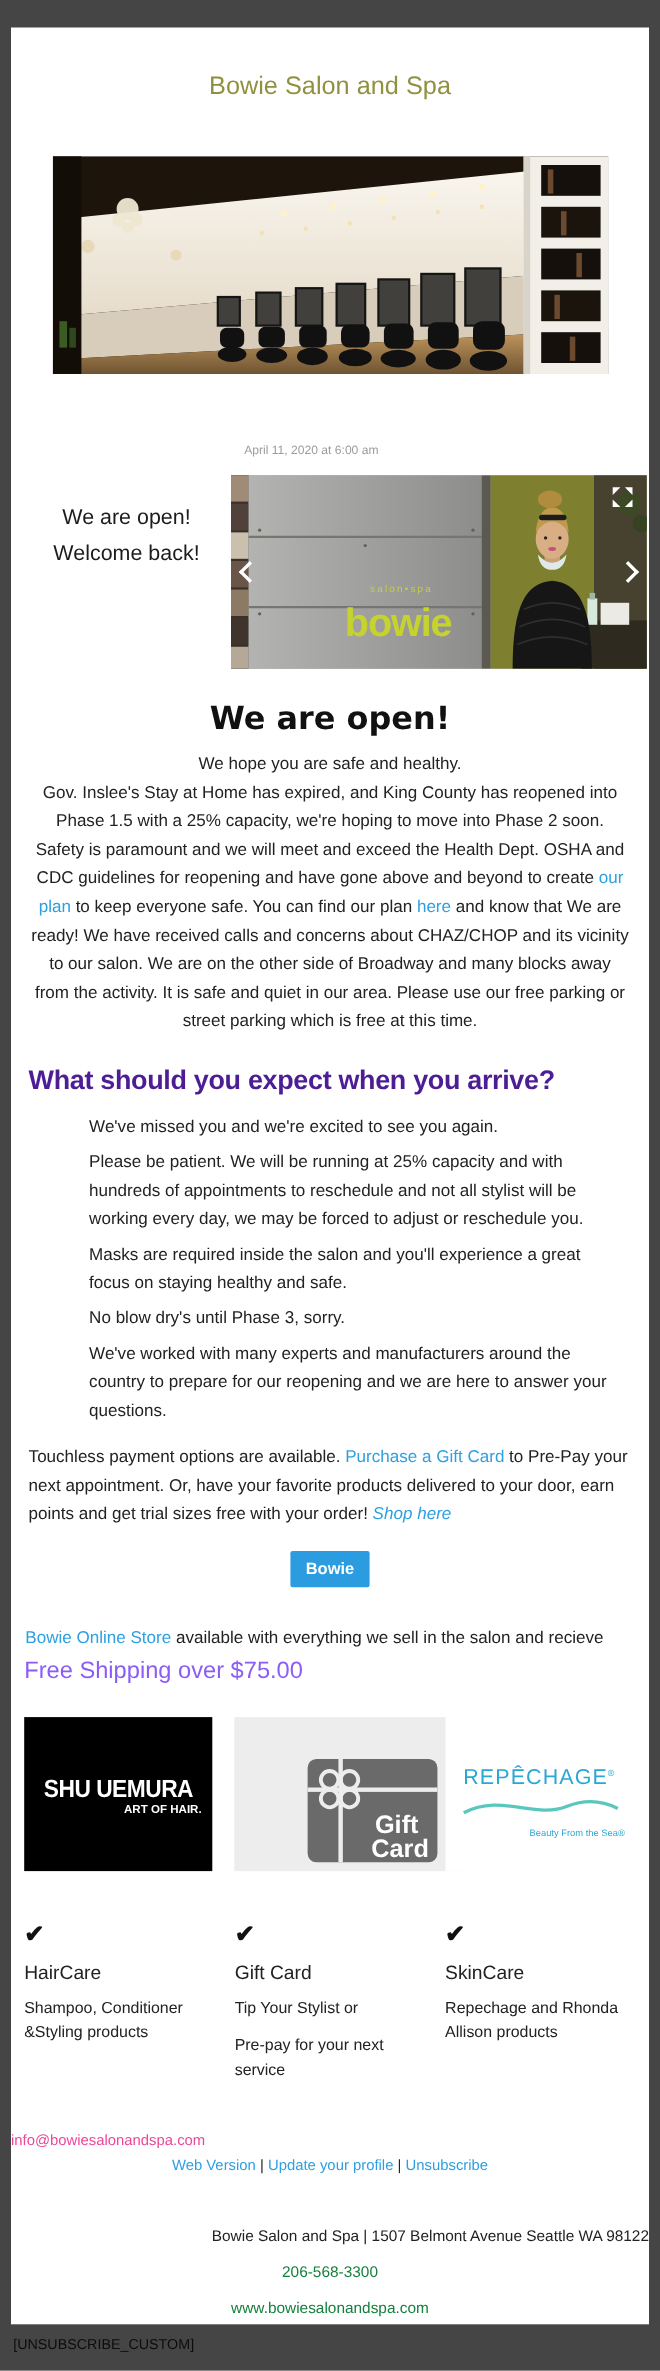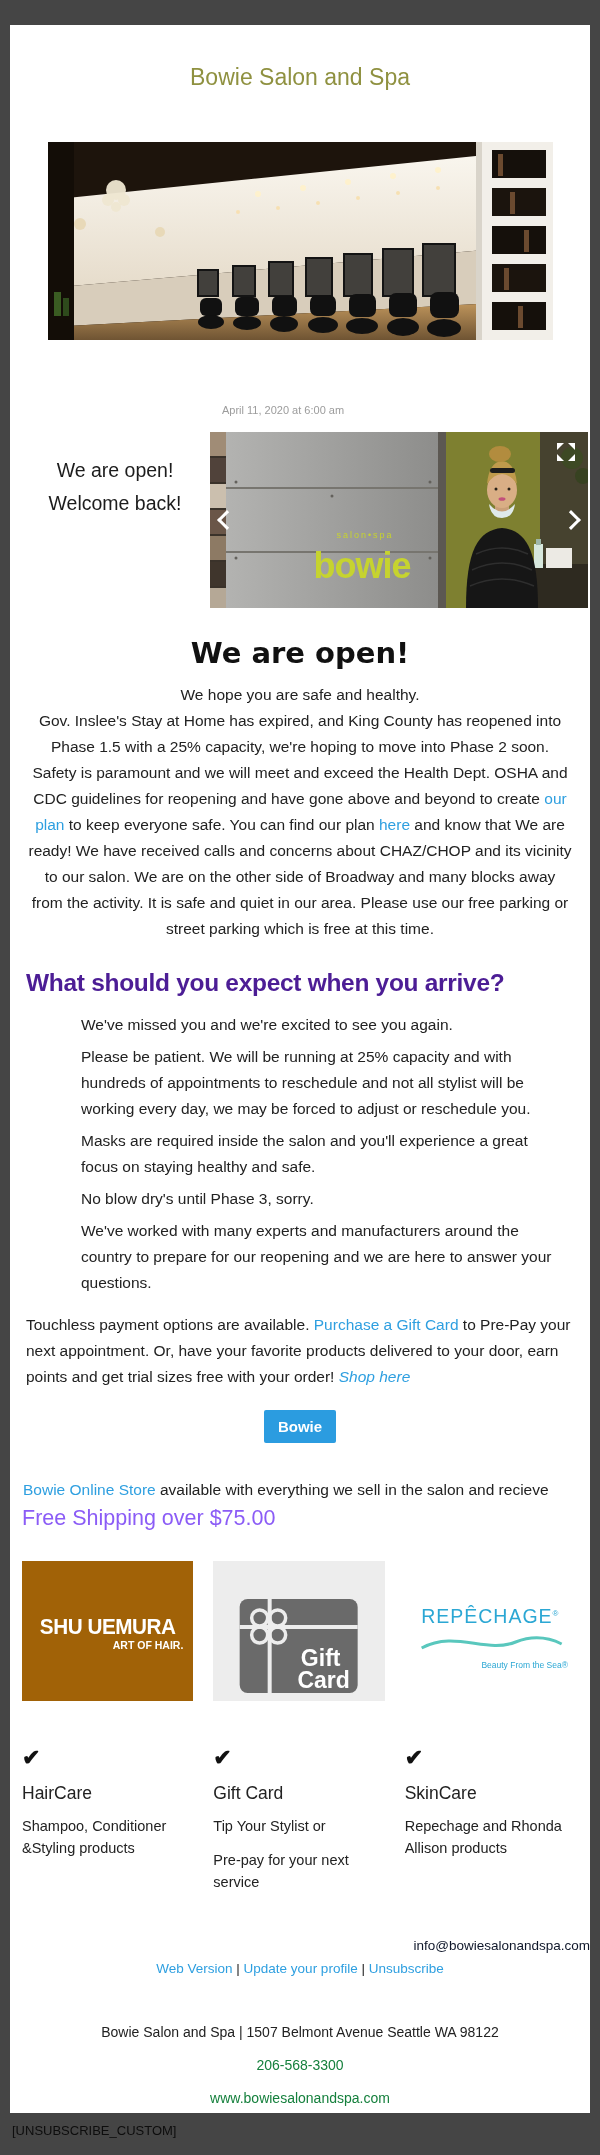--- a/index.html
+++ b/index.html
@@ -40,37 +40,37 @@
 
   .shop-wrap{margin-top:20px;text-align:center;}
   .shop-btn{display:inline-block;background:#2b9ce0;color:#fff;font-weight:700;font-size:15px;line-height:33px;padding:0 14px;border:none;border-radius:2px;cursor:pointer;}
 
   .store-line{margin:36px 14px 0 13px;font-size:15.5px;line-height:22px;color:#222;}
   .shipping-line{margin:2px 14px 0 12px;font-size:21.5px;line-height:30px;color:#8b5cf6;}
 
   .cols{display:flex;margin:28px 14px 0 12px;gap:20px;}
   .col{flex:1;min-width:0;}
   .brand-box{width:100%;height:140px;overflow:hidden;}
-  .shu-box{background:#a16207;color:#fff;text-align:center;padding-top:54px;box-sizing:border-box;}
+  .shu-box{background:#000000;color:#fff;text-align:center;padding-top:54px;box-sizing:border-box;}
   .shu-main{font-size:22.5px;font-weight:700;letter-spacing:-0.5px;line-height:24px;white-space:nowrap;transform:scaleX(.92);}
   .shu-sub{font-size:10.5px;font-weight:700;text-align:right;padding-right:10px;letter-spacing:0;}
-  .gift-box{background:#ededed;}
+  .gift-box{background:#ededed;padding-left:40px;}
   .rep-box{background:#fff;text-align:center;}
   .rep-name{margin-top:44px;color:#2ba7d4;font-size:19.5px;font-weight:500;letter-spacing:1px;white-space:nowrap;}
   .rep-name sup{font-size:8px;}
   .rep-tagline{font-size:8.5px;color:#2ba7d4;text-align:right;padding-right:8px;margin-top:2px;}
   .check{margin:42px 0 0;font-size:22px;line-height:30px;font-weight:900;color:#111;}
   .col-title{margin:8px 0 0;font-size:17.5px;line-height:24px;color:#222;}
   .col-desc{margin:10px 0 0;font-size:14.5px;line-height:22px;color:#222;}
   .col-desc .block{display:block;}
   .col-desc-gap{margin-top:12px;}
 
-  .foot-email{margin:44px 0 0;text-align:right;font-size:13.5px;line-height:18px;color:#0f172a;}
+  .foot-email{margin:44px 0 0;text-align:left;font-size:13.5px;line-height:18px;color:#ec4899;}
   .foot-links{margin:5px 0 0;text-align:center;font-size:13.5px;line-height:18px;color:#222;}
-  .foot-addr{margin:44px 0 0;text-align:center;font-size:14px;line-height:20px;color:#222;}
+  .foot-addr{margin:44px 0 0;text-align:right;font-size:14px;line-height:20px;color:#222;}
   .foot-phone,.foot-web{margin:13px 0 0;text-align:center;font-size:14px;line-height:20px;color:#15803d;}
 
   .unsub-tag{margin:10px 0 0 12px;font-size:13px;color:#0d0d0d;}
 </style>
 </head>
 <body>
 
 <div class="viewport">
   <div class="email-card">
 

